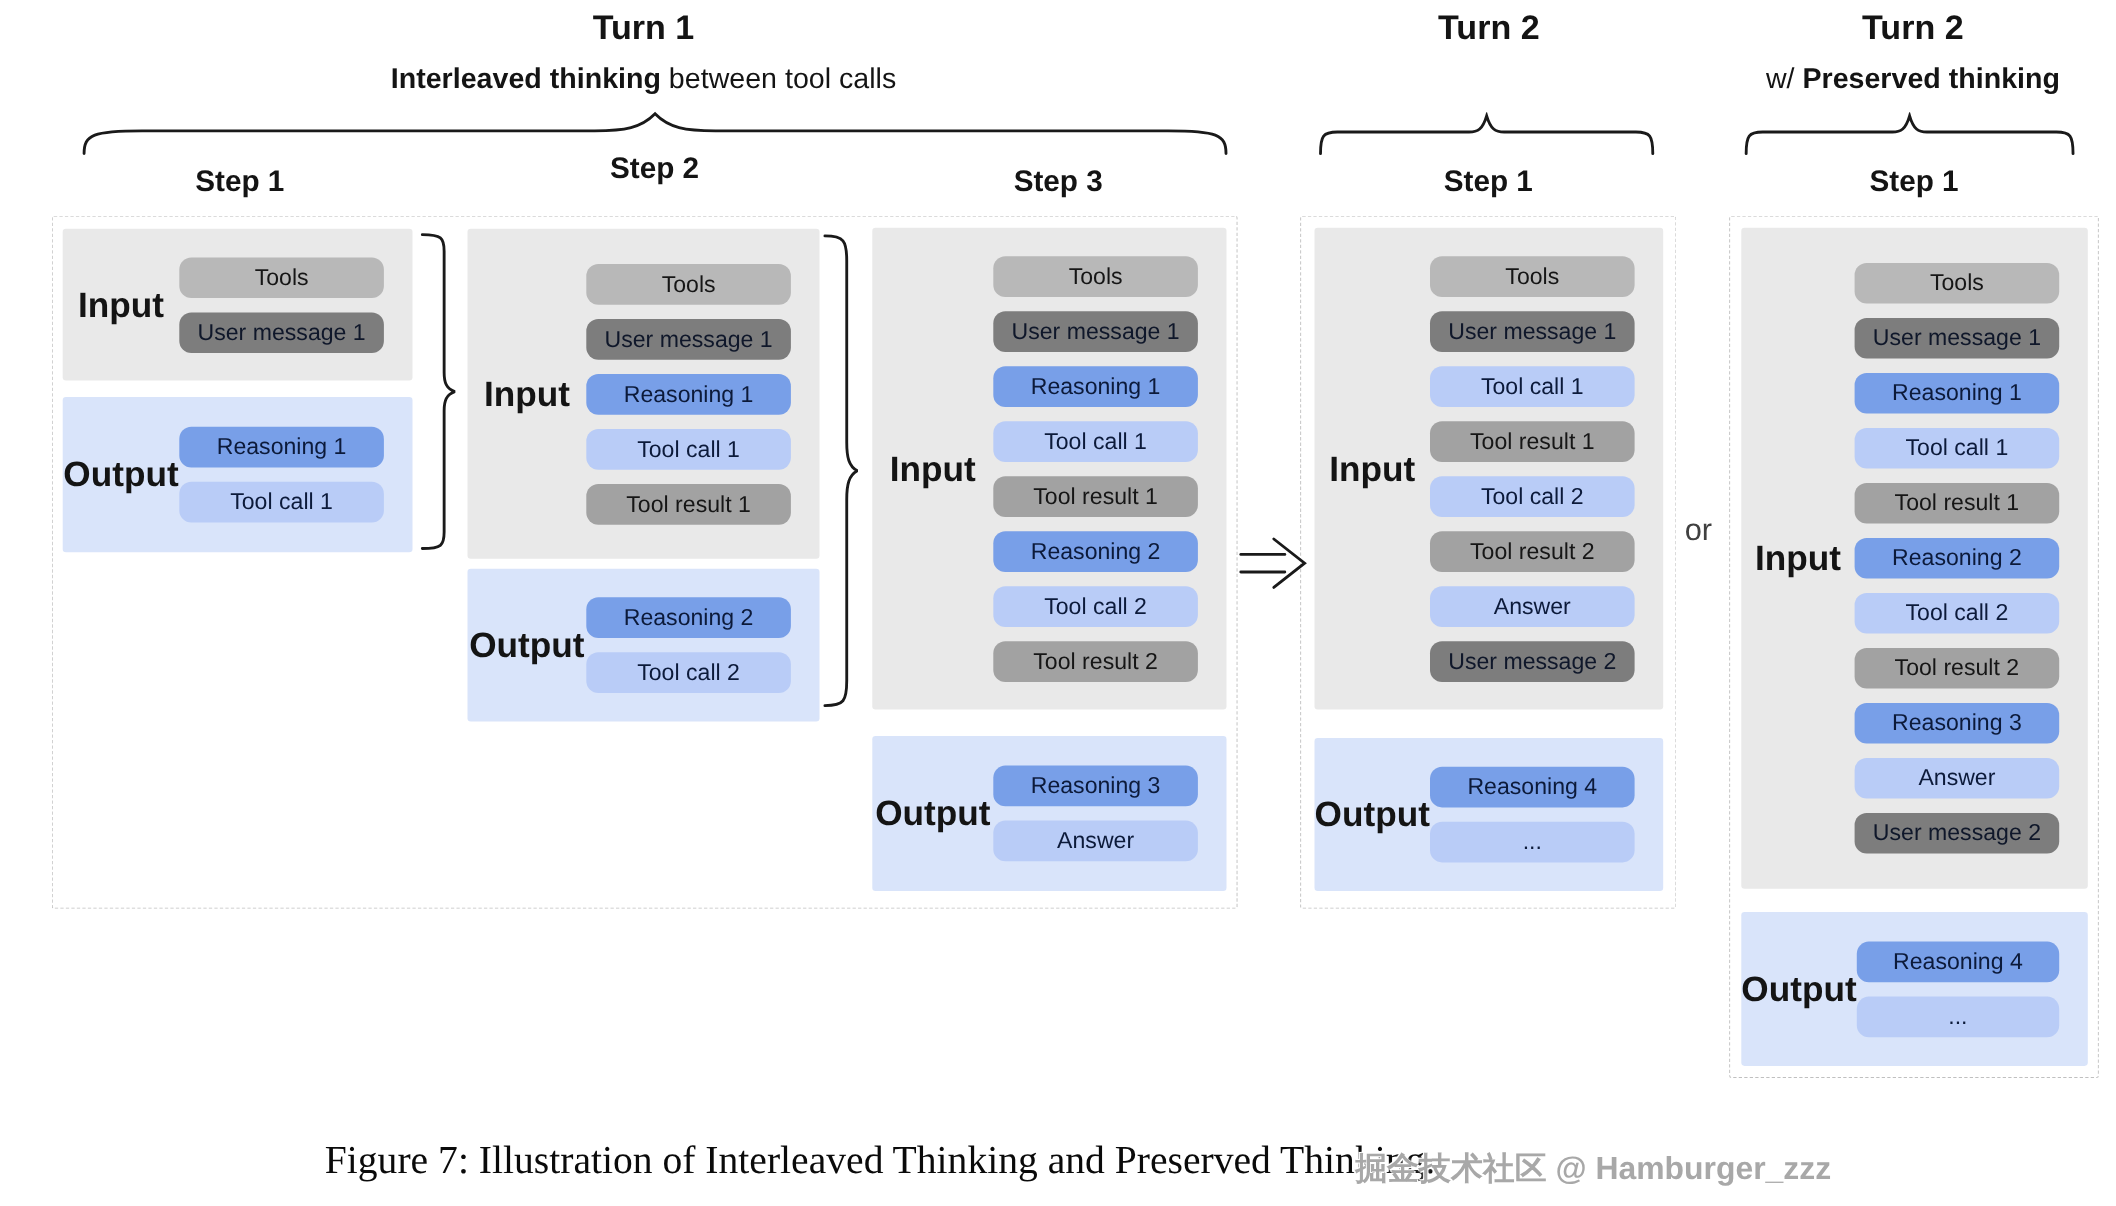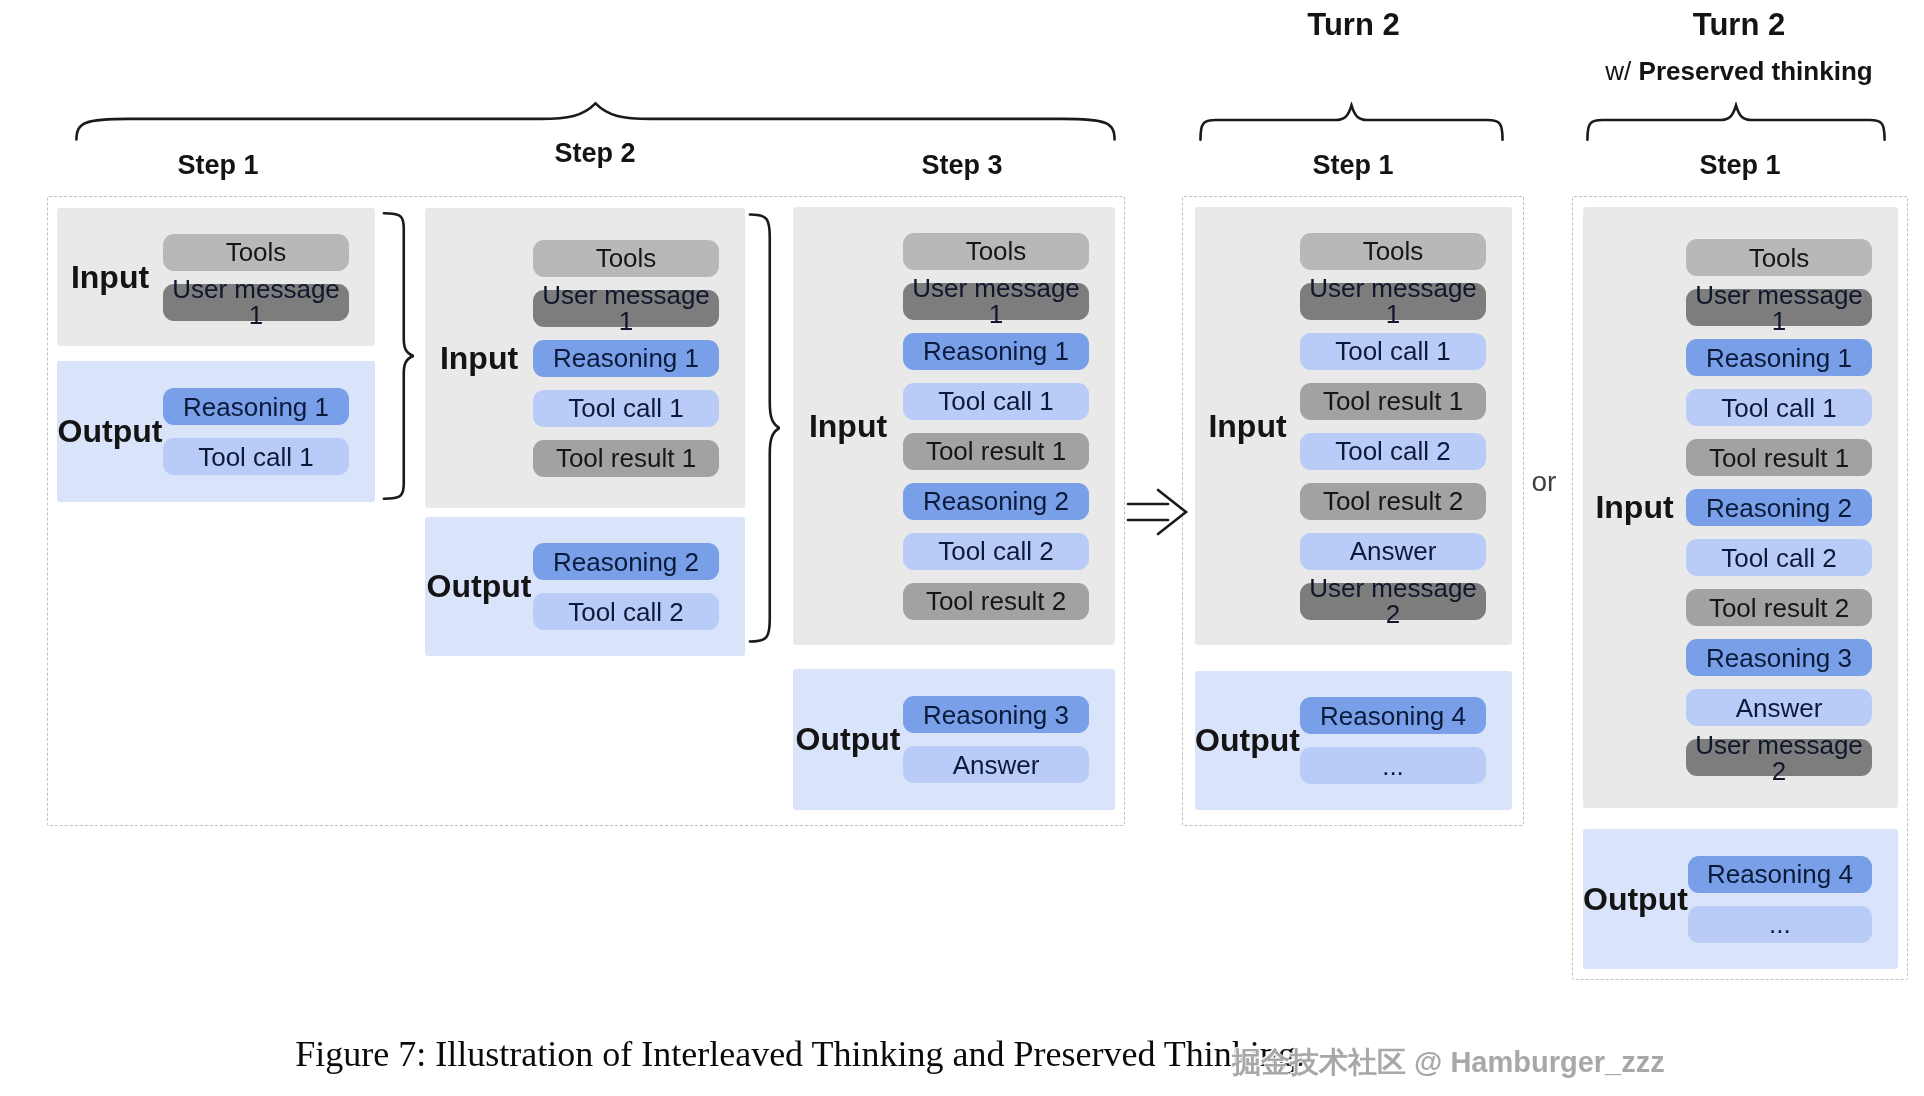--- a/index.html
+++ b/index.html
@@ -14,39 +14,43 @@
   .brace-v{position:absolute;}
   .brace-h svg,.brace-v svg,.arrow svg{display:block;width:100%;height:100%;}
   .step-label{position:absolute;width:200px;text-align:center;font-size:27px;font-weight:bold;color:#141414;}
   .dashed-box{position:absolute;border:1.5px dashed var(--dashed-border,#c0c0c0);border-radius:2px;}
   .msgbox{position:absolute;display:flex;align-items:center;border-radius:3px;}
   .msgbox.input{background:var(--input-box-bg,#e9e9e9);}
   .msgbox.output{background:var(--output-box-bg,#d9e4fa);}
   .box-label{flex:1;text-align:center;font-weight:bold;font-size:32px;color:#141414;}
   .pill-stack{display:flex;flex-direction:column;gap:13px;width:186px;margin-right:26px;}
   .pill{height:37px;border-radius:11px;display:flex;align-items:center;justify-content:center;
-        font-size:26px;line-height:1;text-align:center;}
+        font-size:21px;line-height:1;}
   .pill.tools{background:var(--pill-tools-bg,#b8b8b8);color:#161616;}
   .pill.user{background:var(--pill-user-bg,#7d7d7d);color:#0f172a;}
   .pill.reasoning{background:var(--pill-reasoning-bg,#789fe8);color:#0c1a3a;}
   .pill.toolcall{background:var(--pill-toolcall-bg,#b9ccf7);color:#0c1a3a;}
   .pill.toolresult{background:var(--pill-toolresult-bg,#a2a2a2);color:#161616;}
   .arrow{position:absolute;}
   .or-label{position:absolute;font-size:28px;color:#404040;text-align:center;}
   .caption{position:absolute;left:0;top:1033px;width:1600px;text-align:center;
            font-family:"Liberation Serif", serif;font-size:36px;color:#0a0a0a;}
   .watermark{position:absolute;left:1232px;top:1043px;font-size:29px;font-weight:bold;
              color:#a8a8a8;text-shadow:1px 1px 0 #fff,-1px -1px 0 #fff,0 0 3px #fff;z-index:5;white-space:nowrap;}
   svg path, svg line, svg polyline{stroke:#1a1a1a;fill:none;stroke-width:2.6;vector-effect:non-scaling-stroke;stroke-linecap:round;}
 </style>
 </head>
 <body>
 
 <div class="canvas">
 
+  <div class="turn-header" style="left:47px;width:1076px;">
+    <div class="turn-title">Turn 1</div>
+    <div class="turn-subtitle"><span></span><b>Interleaved thinking</b><span> between tool calls</span></div>
+  </div>
   <div class="turn-header" style="left:1185px;width:337px;">
     <div class="turn-title">Turn 2</div>
   </div>
   <div class="turn-header" style="left:1572px;width:334px;">
     <div class="turn-title">Turn 2</div>
     <div class="turn-subtitle"><span>w/ </span><b>Preserved thinking</b><span></span></div>
   </div>
 
   <div class="brace-h" style="left:68px;top:100px;width:1055px;height:43px;">
     <svg viewBox="0 0 1000 100" preserveAspectRatio="none">

